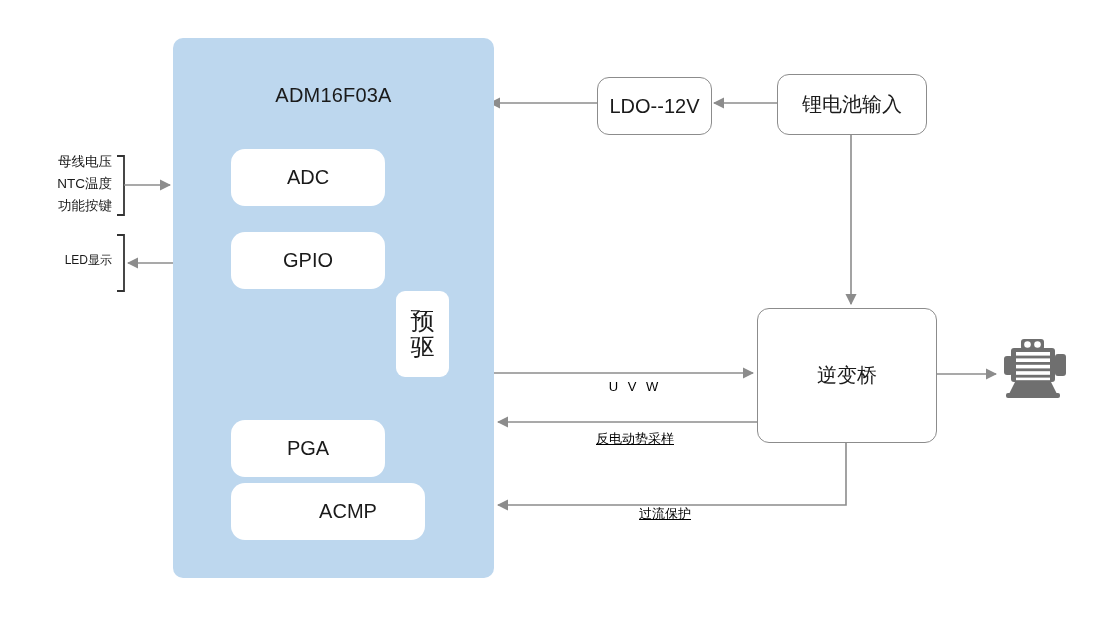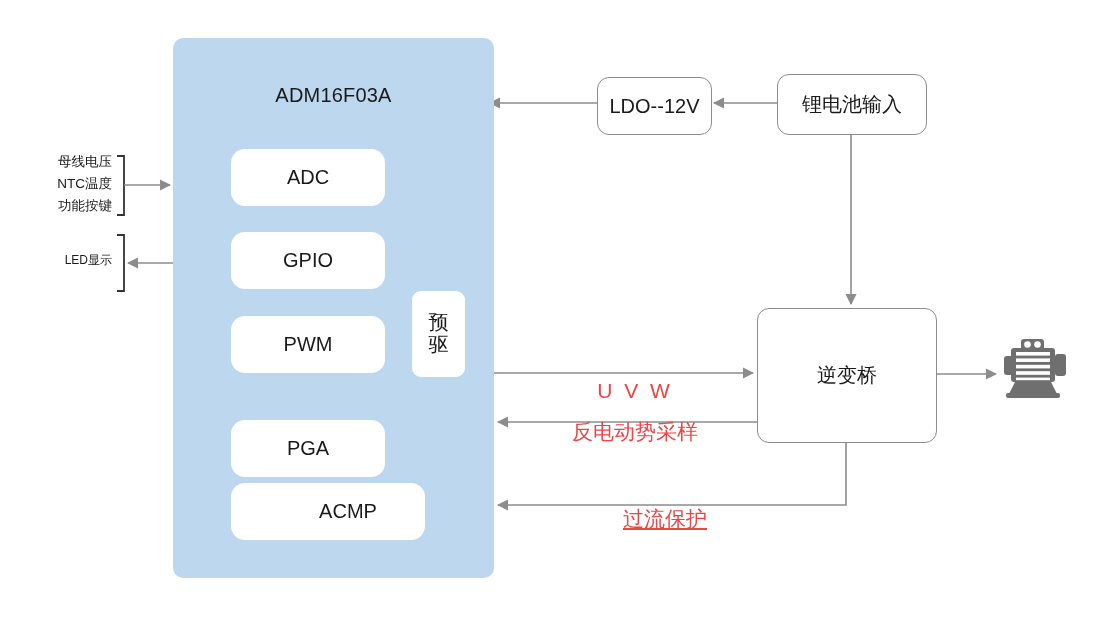--- a/index.html
+++ b/index.html
@@ -62,30 +62,30 @@
     height: 57px;
   }
   .mod-adc  { top: 149px; }
   .mod-gpio { top: 232px; }
   .mod-pwm  { top: 316px; }
   .mod-pga  { top: 399px; margin-top: 21px; }
   .mod-acmp { top: 483px; padding-left: 40px; }
 
   .predrv-box {
     position: absolute;
-    left: 412px;
+    left: 396px;
     top: 291px;
     width: 53px;
     height: 86px;
     background: #ffffff;
     border-radius: 9px;
     display: flex;
     align-items: center;
     justify-content: center;
-    font-size: 20px;
+    font-size: 24px;
     line-height: 1.08;
     color: #1a1a1a;
     text-align: center;
     writing-mode: horizontal-tb;
   }
   .predrv-box .stack {
     display: block;
     width: 24px;
     word-break: break-all;
   }
@@ -121,27 +121,27 @@
     text-align: right;
   }
   .lbl-bus  { left: 24px; top: 153px; width: 88px; }
   .lbl-ntc  { left: 24px; top: 175px; width: 88px; }
   .lbl-key  { left: 24px; top: 197px; width: 88px; }
   .lbl-led  { left: 24px; top: 252px; width: 88px; font-size: 12px; }
 
   
   .edge-label {
     position: absolute;
-    font-size: 21px;
-    color: #ef4444;
+    font-size: 13px;
+    color: #000000;
     white-space: nowrap;
     text-align: center;
   }
   .lbl-uvw  { left: 500px; top: 379px; width: 270px; letter-spacing: 3px; }
-  .lbl-bemf { left: 500px; top: 418px; width: 270px; }
+  .lbl-bemf { left: 500px; top: 430px; width: 270px; text-decoration: underline; }
   .lbl-ocp  { left: 500px; top: 505px; width: 330px; text-decoration: underline; }
 
   
   .motor-icon {
     position: absolute;
     left: 1002px;
     top: 338px;
     width: 74px;
     height: 66px;
   }
@@ -183,21 +183,20 @@
 
       <line x1="935" y1="374" x2="996" y2="374" marker-end="url(#arrow)"></line>
     </g>
   </svg>
 
   <div class="mcu-panel"></div>
   <div class="mcu-title">ADM16F03A</div>
 
   <div class="mod-box mod-adc">ADC</div>
   <div class="mod-box mod-gpio">GPIO</div>
-  <div class="mod-box mod-pwm">PWM</div>
   <div class="mod-box mod-pga">PGA</div>
   <div class="mod-box mod-acmp">ACMP</div>
 
   <div class="predrv-box">
     <span class="stack">预驱</span>
   </div>
 
   <div class="left-label lbl-bus">母线电压</div>
   <div class="left-label lbl-ntc">NTC温度</div>
   <div class="left-label lbl-key">功能按键</div>

